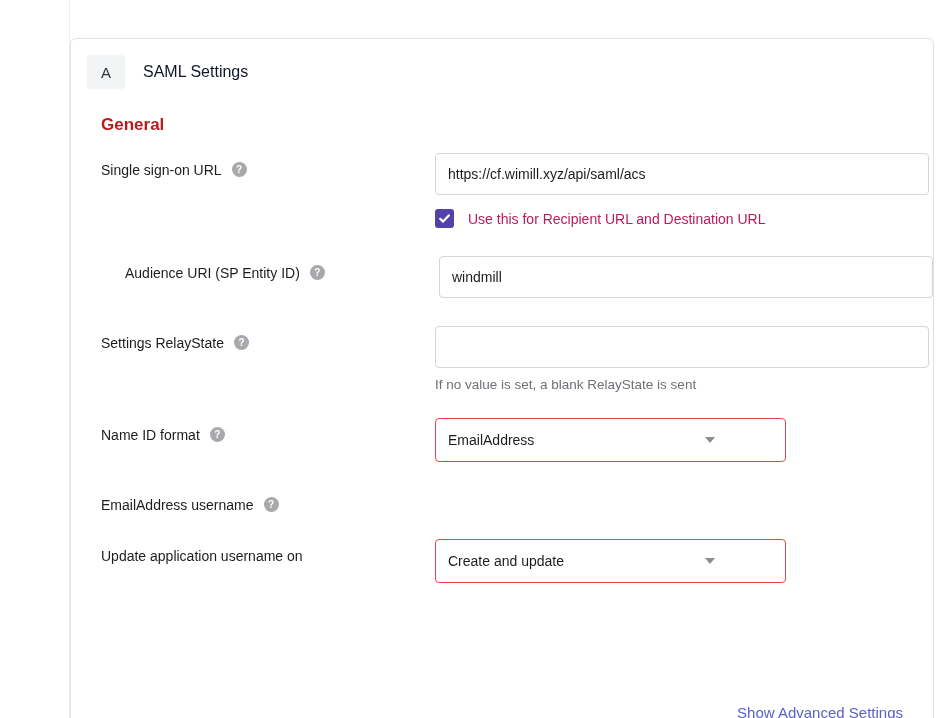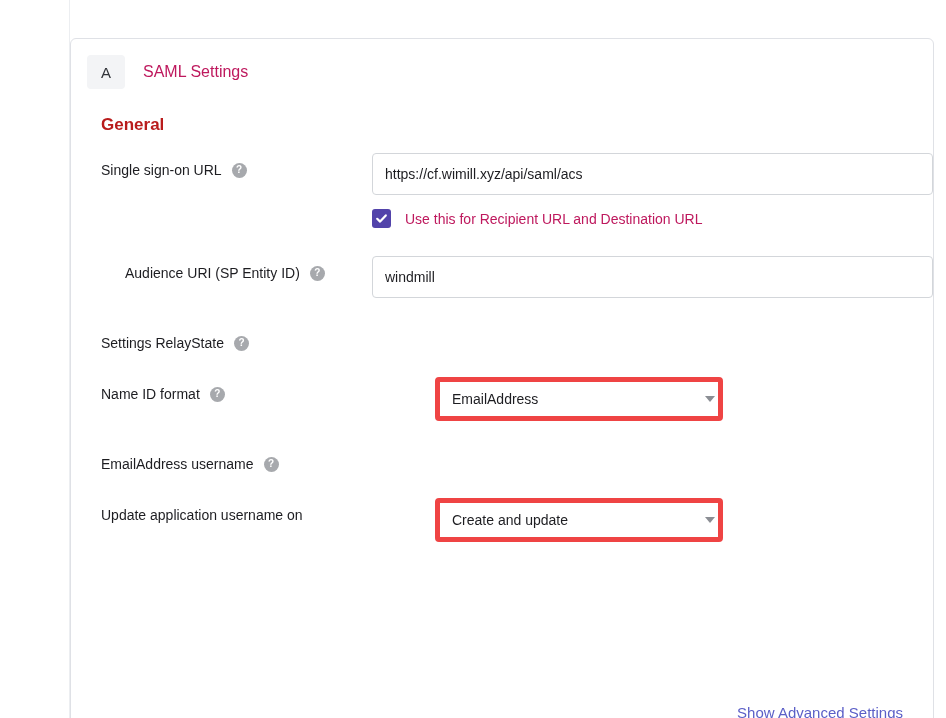--- a/index.html
+++ b/index.html
@@ -54,42 +54,42 @@
     display: flex;
     align-items: center;
     justify-content: center;
     font-size: 15px;
     color: #32343a;
     font-weight: 400;
   }
   .card-title {
     margin-left: 18px;
     font-size: 16px;
-    color: #be185d;
+    color: #0f172a;
   }
   .section-title {
     margin: 26px 0 0 30px;
     font-size: 17px;
     font-weight: bold;
     color: #b91c1c;
   }
   .form {
     margin-top: 18px;
   }
   .row {
     display: flex;
     align-items: flex-start;
     padding: 0 0 0 30px;
     margin-bottom: 6px;
   }
   .label-col {
     width: 334px;
     padding-top: 9px;
     display: flex;
-    align-items: center;
+    align-items: flex-start;
     box-sizing: border-box;
   }
   .label-text {
     font-size: 14px;
     color: #1d1d21;
   }
   .help-icon {
     display: inline-flex;
     align-items: center;
     justify-content: center;
@@ -101,43 +101,43 @@
     font-size: 10px;
     font-weight: bold;
     margin-left: 10px;
     line-height: 1;
     user-select: none;
   }
   .field-col {
     flex: 1;
   }
   .text-input {
-    width: 561px;
+    width: 494px;
     height: 42px;
     box-sizing: border-box;
     border: 1px solid #d3d6da;
     border-radius: 4px;
     padding: 0 12px;
     font-size: 14px;
     color: #1d1d21;
     font-family: "Liberation Sans", sans-serif;
     background: #ffffff;
     outline: none;
   }
   .text-input::placeholder { color: #9a9da3; }
   .select-wrap {
     position: relative;
     width: 292px;
     height: 44px;
   }
   .select-box {
-    width: 288px;
+    width: 351px;
     height: 44px;
     box-sizing: border-box;
-    border: 5px solid #ef4444;
+    border: 1px solid #ef4444;
     border-radius: 4px;
     background: #ffffff;
     display: flex;
     align-items: center;
     padding: 0 12px;
     font-size: 14px;
     color: #1d1d21;
   }
   .caret {
     position: absolute;
@@ -229,20 +229,24 @@
         <div class="field-col">
           <input class="text-input" type="text" value="windmill" style="">
         </div>
       </div>
 
       <div class="row" style="margin-top:28px;">
         <div class="label-col">
           <span class="label-text">Settings RelayState</span>
           <span class="help-icon">?</span>
         </div>
+        <div class="field-col">
+          <input class="text-input" type="text" value="" style="">
+          <div class="helper-text">If no value is set, a blank RelayState is sent</div>
+        </div>
       </div>
 
       <div class="row" style="margin-top:26px;">
         <div class="label-col">
           <span class="label-text">Name ID format</span>
           <span class="help-icon">?</span>
         </div>
         <div class="field-col">
           <div class="select-wrap">
             <div class="select-box">EmailAddress</div>

